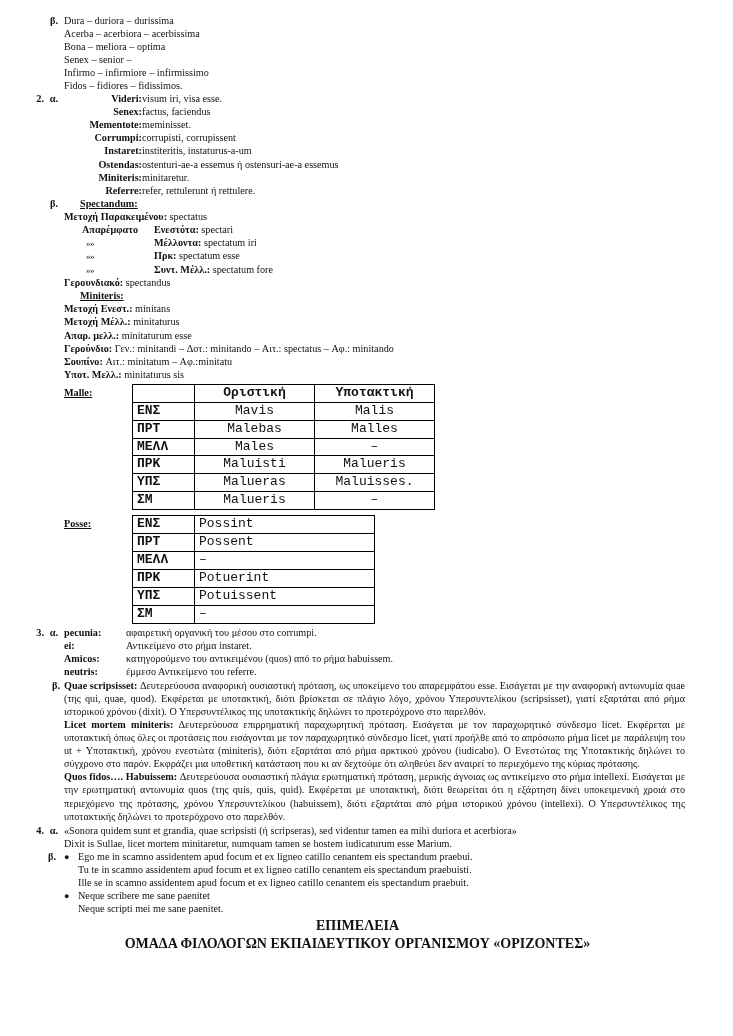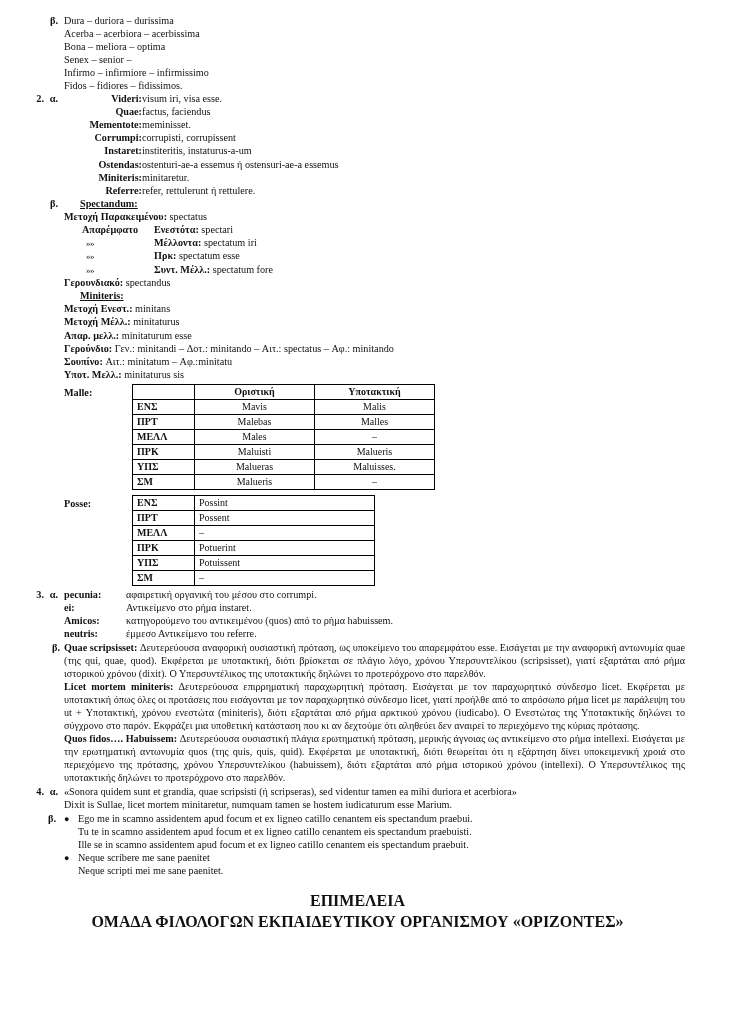--- a/index.html
+++ b/index.html
@@ -90,25 +90,27 @@
     font-size: 9px;
     letter-spacing: -0.5px;
   }
 
   
   .tbl-wrap { display: flex; align-items: flex-start; }
   .tbl-label {
     width: 68px;
     flex: 0 0 68px;
     font-weight: bold;
+    text-decoration: underline;
     padding-top: 2px;
   }
   table.conj {
     border-collapse: collapse;
-    font-size: 10px;
+    font-size: 13px;
+    font-family: Liberation Mono, monospace;
   }
   table.conj td, table.conj th {
     border: 1px solid #000000;
     padding: 1px 4px;
     height: 15px;
     line-height: 1.15;
   }
   table.conj th {
     font-weight: bold;
     text-align: center;
@@ -146,22 +148,22 @@
     font-size: 9px;
     vertical-align: 1px;
   }
   .bullet-row { display: flex; align-items: baseline; }
   .bullet-text { flex: 1 1 auto; }
 
   
   .footer {
     text-align: center;
     font-weight: bold;
-    margin-top: 14px;
-    font-size: 16px;
+    margin-top: 2px;
+    font-size: 14px;
     line-height: 1.3;
   }
 </style>
 </head>
 <body>
 
 <div class="page">
 
   <div class="row">
     <span class="spacer-22"></span>
@@ -178,21 +180,21 @@
 
   <div class="row">
     <span class="num">2.</span>
     <span class="greek-letter">α.</span>
     <div style="flex:1 1 auto;">
       <div class="vrow">
         <span class="vlabel">Videri:</span>
         <span class="vval">visum iri, visa esse.</span>
       </div>
       <div class="vrow">
-        <span class="vlabel">Quae:</span>
+        <span class="vlabel">Senex:</span>
         <span class="vval">factus, faciendus</span>
       </div>
       <div class="vrow">
         <span class="vlabel">Mementote:</span>
         <span class="vval">meminisset.</span>
       </div>
       <div class="vrow">
         <span class="vlabel">Corrumpi:</span>
         <span class="vval">corrupisti, corrupissent</span>
       </div>

